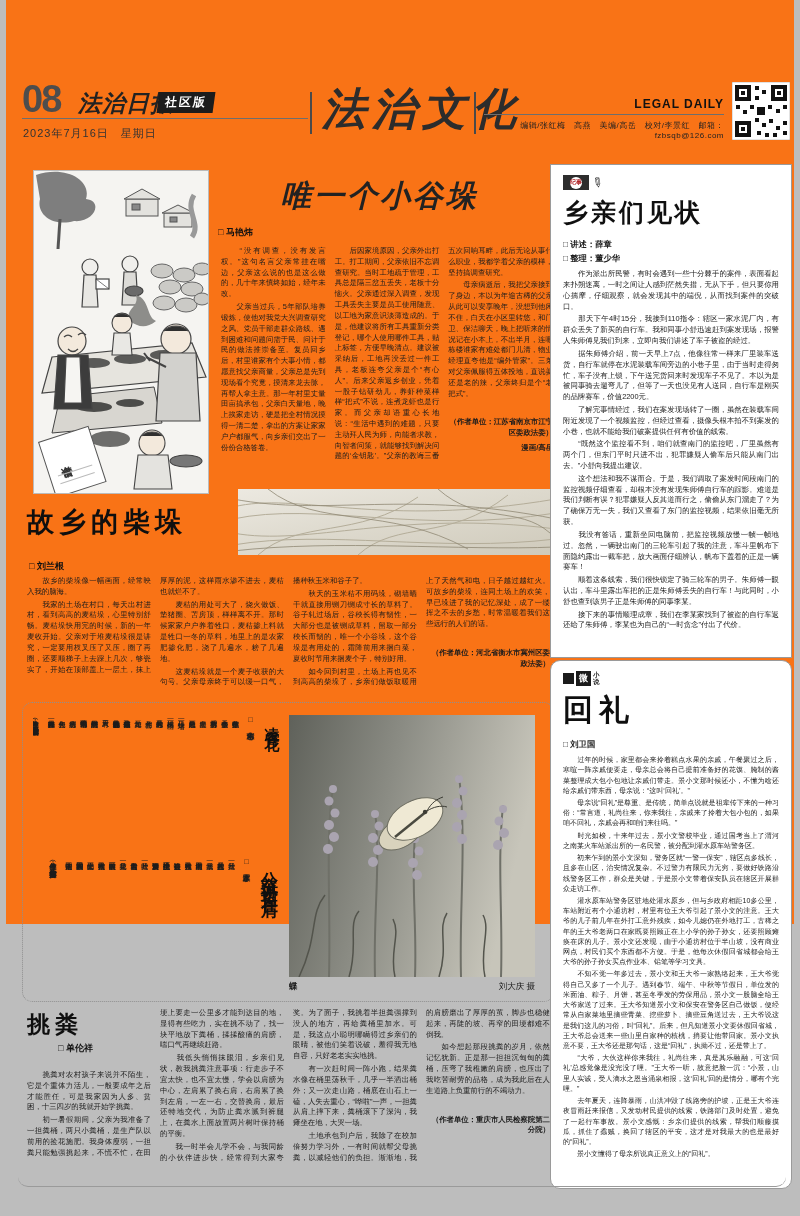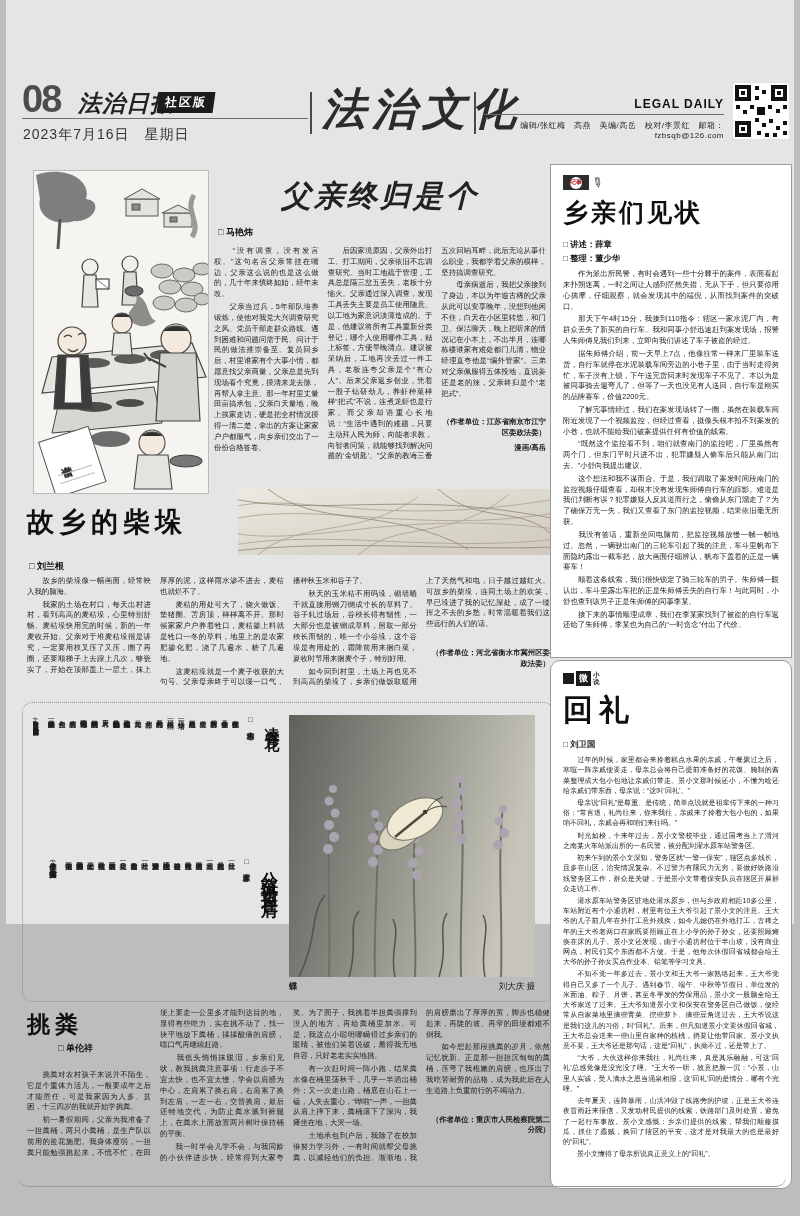--- a/index.html
+++ b/index.html
@@ -1,25 +1,25 @@
 <!DOCTYPE html>
 <html><head>
 <meta charset="utf-8">
 <style>
   html,body{margin:0;padding:0;}
   body{width:800px;height:1216px;background:#bdbdbd;position:relative;overflow:hidden;
        font-family:"Liberation Sans","DejaVu Sans",sans-serif;color:#1d1d1d;}
-  .page{position:absolute;left:6px;top:0;width:788px;height:924px;background:#e5e5e5;}
+  .page{position:absolute;left:6px;top:0;width:788px;height:924px;background:#f97316;}
   .abs{position:absolute;}
   
   .pagenum{font-size:38px;font-weight:900;color:#4d4d4d;letter-spacing:-2px;line-height:1;}
   .brush{font-family:"Liberation Serif","DejaVu Serif",serif;font-weight:900;font-style:italic;color:#222;}
   .masthead{font-size:23px;letter-spacing:1px;}
   .edition-badge{background:#1c1c1c;color:#fff;font-size:12px;font-weight:700;padding:2px 7px;transform:skewX(-8deg);display:inline-block;letter-spacing:2px;}
-  .dateline{font-size:14px;color:#333;letter-spacing:1px;}
+  .dateline{font-size:11px;color:#333;letter-spacing:1px;}
   .rule{background:#6e6e6e;height:1px;}
   .vbar{width:2px;background:#4a4a4a;}
   .section-title{font-size:44px;letter-spacing:6px;color:#2c2c2c;}
   .legal{font-size:12px;font-weight:900;letter-spacing:1px;color:#111;}
   .staff{font-size:8px;color:#222;text-align:right;letter-spacing:0.5px;}
   
   .col-text{font-size:7.4px;line-height:1.46;text-align:justify;color:#1c1c1c;overflow:hidden;}
   .col-text .para{margin:0 0 2px 0;}
   .cols3{column-count:3;column-gap:9px;}
   .cols4{column-count:4;column-gap:9px;}
@@ -196,23 +196,23 @@
     </g>
     <ellipse cx="76" cy="268" rx="20" ry="8" fill="#6d6d6b"></ellipse>
 
     <g transform="rotate(-18 38 290)">
       <rect x="12" y="262" width="52" height="58" fill="#ffffff" stroke="#555" stroke-width="1"></rect>
       <text x="30" y="284" font-size="11" fill="#333" style="writing-mode:tb;font-weight:bold;">食谱</text>
       <path d="M20,300 h36 M20,308 h36" stroke="#bbb" stroke-width="1"></path>
     </g>
   </svg>
 
-  <div class="abs brush t-diaoyan" style="left:208px;top:176px;width:332px;">父亲终归是个</div>
+  <div class="abs brush t-diaoyan" style="left:208px;top:176px;width:332px;">唯一个小谷垛</div>
   <div class="abs author" style="left:212px;top:226px;">□ 马艳炜</div>
-  <div class="abs col-text cols3" style="left:208px;top:246px;width:332px;height:248px;">
+  <div class="abs col-text cols3" style="left:215px;top:246px;width:332px;height:248px;">
     <div>
         <div class="para">　　“没有调查，没有发言权。”这句名言父亲常挂在嘴边，父亲这么说的也是这么做的，几十年来慎终如始，经年未改。</div>
         <div class="para">　　父亲当过兵，5年部队培养锻炼，使他对我党大兴调查研究之风、党员干部走群众路线、遇到困难和问题问需于民、问计于民的做法推崇备至。复员回乡后，村里谁家有个大事小情，都愿意找父亲商量，父亲总是先到现场看个究竟，摸清来龙去脉，再帮人拿主意。那一年村里丈量田亩搞承包，父亲白天量地，晚上挨家走访，硬是把全村情况摸得一清二楚，拿出的方案让家家户户都服气，向乡亲们交出了一份份合格答卷。</div>
         <div class="para">　　后因家境原因，父亲外出打工。打工期间，父亲依旧不忘调查研究。当时工地疏于管理，工具总是隔三岔五丢失，老板十分恼火。父亲通过深入调查，发现工具丢失主要是员工使用随意、以工地为家意识淡薄造成的。于是，他建议将所有工具重新分类登记，哪个人使用哪件工具，贴上标签，方便早晚清点。建议被采纳后，工地再没丢过一件工具，老板连夸父亲是个“有心人”。后来父亲返乡创业，凭着一股子钻研劲儿，养虾种菜样样“把式”不说，连煮龙虾也是行家。而父亲却语重心长地说：“生活中遇到的难题，只要主动拜人民为师，向能者求教，向智者问策，就能够找到解决问题的‘金钥匙’。”父亲的教诲三番五次回响耳畔，此后无论从事什么职业，我都学着父亲的模样，坚持搞调查研究。</div>
         <div class="para">　　母亲病逝后，我把父亲接到了身边，本以为年逾古稀的父亲从此可以安享晚年，没想到他闲不住，白天在小区里转悠，和门卫、保洁聊天，晚上把听来的情况记在小本上，不出半月，连哪栋楼谁家有难处都门儿清，物业经理直夸他是“编外管家”。三弟对父亲佩服得五体投地，直说姜还是老的辣，父亲终归是个“老把式”。</div>
       </div>
     <div class="attr">（作者单位：江苏省南京市江宁区委政法委）</div>
     <div class="credit-line">漫画/高岳</div>
   </div>
 

